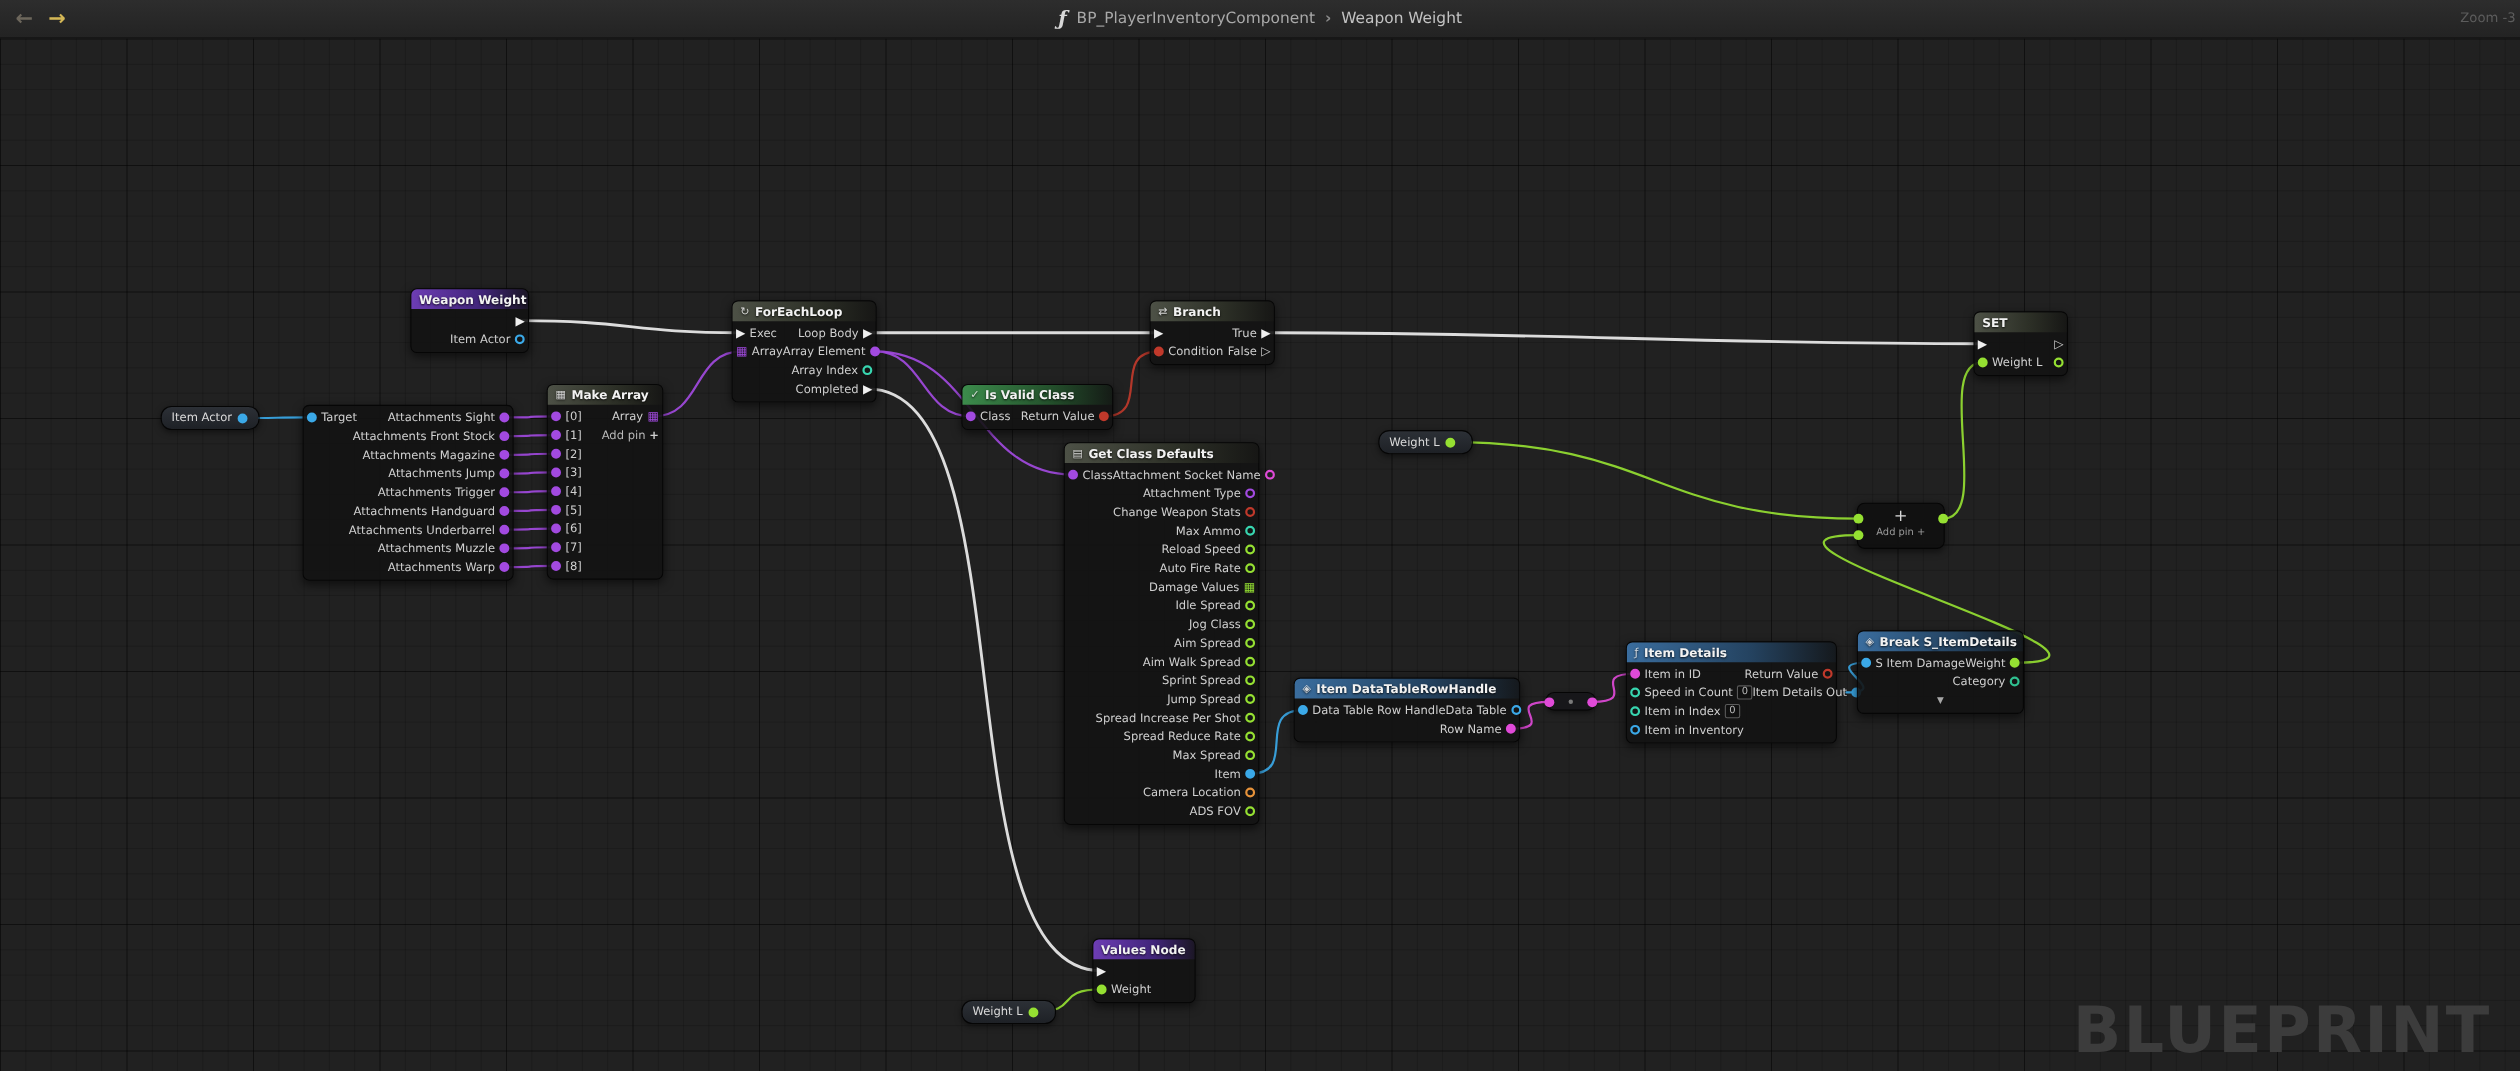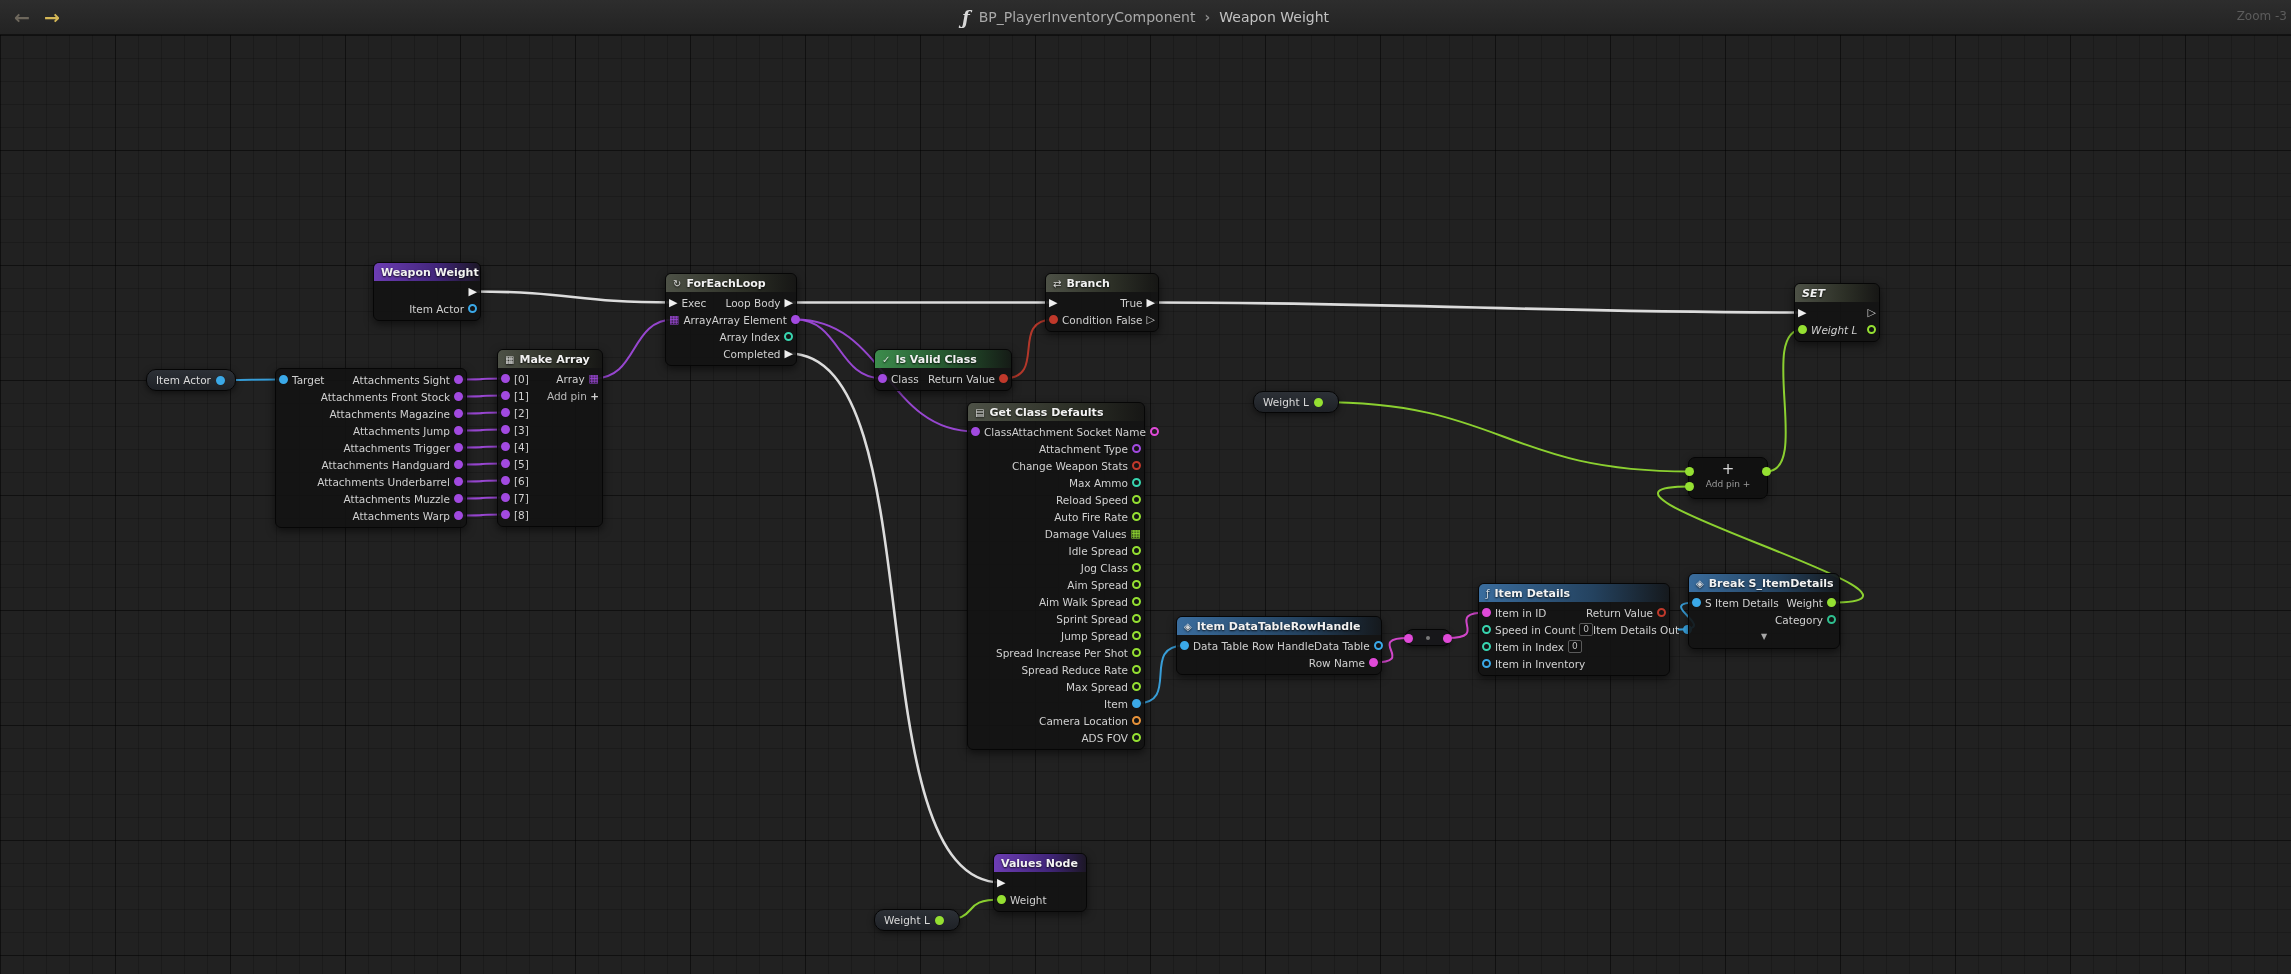--- a/index.html
+++ b/index.html
@@ -79,20 +79,21 @@
     <div class="crumb">
       <span class="fx">ƒ</span>
       <span class="bc1">BP_PlayerInventoryComponent</span>
       <span class="sep">›</span>
       <span class="bc2">Weapon Weight</span>
     </div>
     <span class="zoom">Zoom -3</span>
   </div>
 
   <div id="graph">
+    <div id="watermark">BLUEPRINT</div>
     <svg id="wires" width="2291" height="939" viewBox="0 0 2291 939">
         <path d="M472.765625,256.5 C573,256.5 573,267.5 673.234375,267.5" fill="none" stroke="#ededed" stroke-width="2.6" stroke-linecap="round" opacity="0.92"></path>
         <path d="M788.765625,267.5 C921,267.5 921,267.5 1053.234375,267.5" fill="none" stroke="#ededed" stroke-width="2.6" stroke-linecap="round" opacity="0.92"></path>
         <path d="M1150.765625,267.5 C1410.765625,267.5 1542.234375,277.5 1802.234375,277.5" fill="none" stroke="#ededed" stroke-width="2.6" stroke-linecap="round" opacity="0.92"></path>
         <path d="M788.765625,318.5 C936.885625,318.5 853.114375,847.5 1001.234375,847.5" fill="none" stroke="#ededed" stroke-width="2.6" stroke-linecap="round" opacity="0.92"></path>
         <path d="M220.375,345 C265.375,345 238.5,344.5 283.5,344.5" fill="none" stroke="#3ba9e8" stroke-width="2" stroke-linecap="round" opacity="0.92"></path>
         <path d="M458.5,344.5 C503.5,344.5 460.5,343.5 505.5,343.5" fill="none" stroke="#a24ae0" stroke-width="2" stroke-linecap="round" opacity="0.92"></path>
         <path d="M458.5,361.5 C503.5,361.5 460.5,360.5 505.5,360.5" fill="none" stroke="#a24ae0" stroke-width="2" stroke-linecap="round" opacity="0.92"></path>
         <path d="M458.5,378.5 C503.5,378.5 460.5,377.5 505.5,377.5" fill="none" stroke="#a24ae0" stroke-width="2" stroke-linecap="round" opacity="0.92"></path>
         <path d="M458.5,395.5 C503.5,395.5 460.5,394.5 505.5,394.5" fill="none" stroke="#a24ae0" stroke-width="2" stroke-linecap="round" opacity="0.92"></path>
@@ -603,40 +604,40 @@
         </div>
         <div class="bnode st-fn" style="left: 1688px; top: 538px; width: 150px;">
           <div class="nhead">
             <span class="hicon">◈</span>
             <span>Break S_ItemDetails</span>
           </div>
           <div class="nbody">
             <div class="nrow">
               <span class="sideL">
                 <span class="pcirc" style="border-color: rgb(59, 169, 232); background: rgb(59, 169, 232);"></span>
-                <span class="plabel">S Item Details</span>
+                <span class="plabel">S Item Damage</span>
               </span>
               <span class="sideR">
                 <span class="plabel">Weight</span>
                 <span class="pcirc" style="border-color: rgb(149, 224, 50); background: rgb(149, 224, 50);"></span>
               </span>
             </div>
             <div class="nrow">
               <span class="sideL"></span>
               <span class="sideR">
                 <span class="plabel">Category</span>
                 <span class="pcirc" style="border-color: rgb(47, 191, 143);"></span>
               </span>
             </div>
             <div class="nrow cent">
               <span class="expander">▼</span>
             </div>
           </div>
         </div>
-        <div class="bnode st-dark" style="left: 1794px; top: 248px; width: 84px; font-style: italic;">
+        <div class="bnode st-dark" style="left: 1794px; top: 248px; width: 84px;">
           <div class="nhead">
             <span>SET</span>
           </div>
           <div class="nbody">
             <div class="nrow">
               <span class="sideL">
                 <span class="pexec" style="color: rgb(240, 240, 240);">▶</span>
               </span>
               <span class="sideR">
                 <span class="pexec" style="color: rgb(207, 207, 207);">▷</span>

